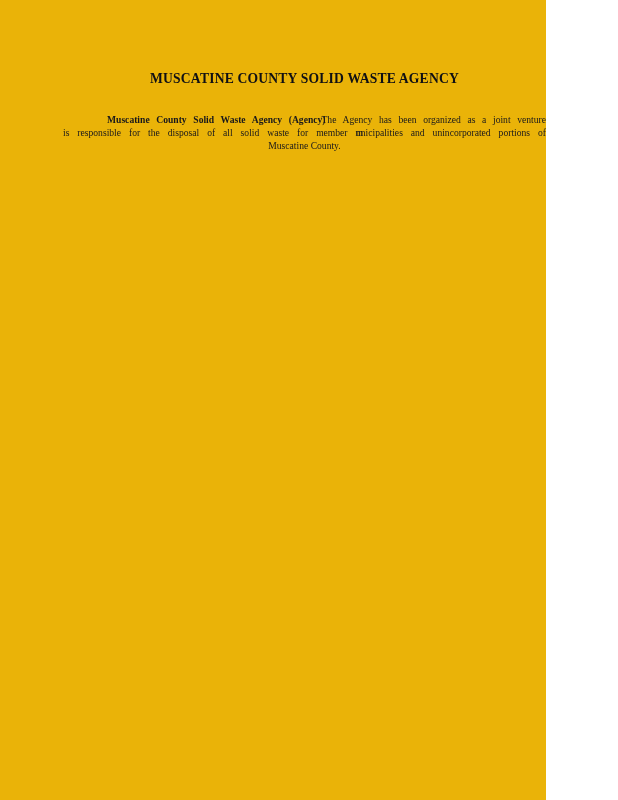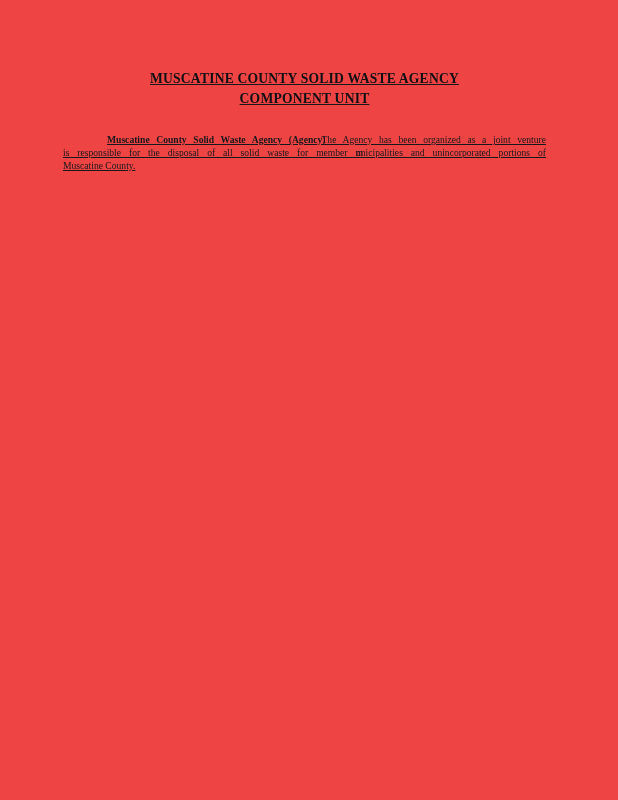--- a/index.html
+++ b/index.html
@@ -4,24 +4,23 @@
 <style>
   * { margin: 0; padding: 0; box-sizing: border-box; }
   html, body { background: #ffffff; }
   body {
     width: 618px; height: 800px;
     font-family: "Liberation Serif", "DejaVu Serif", serif;
     color: #18181c;
   }
   .page {
     position: relative;
-    width: 618px; height: 800px;
-    background: #ef4444;
+    width: 546px; height: 800px;
+    background: #eab308;
     overflow: hidden;
-    text-decoration: underline;
   }
   .doc-title {
     margin: 69px 0 0 63px;
     width: 483px;
     text-align: center;
     font-weight: bold;
     font-size: 13.6px;
     line-height: 20px;
     letter-spacing: 0.2px;
     color: #101014;
@@ -30,37 +29,36 @@
     margin: 24px 0 0 63px;
     width: 483px;
     font-size: 9.6px;
     line-height: 13px;
     color: #18181c;
   }
   .jline {
     text-align: justify;
     text-align-last: justify;
   }
-  .lastline { text-align: left; }
+  .lastline { text-align: center; }
   .lead { font-weight: bold; margin-left: 44px; }
   
   .ov-paren { margin-left: -4px; }   
   .ov-ck    { margin-left: -4px; }   
   .ov-comma { margin-left: -3px; }   
   .ov-mu    { margin-left: -7px; }   
   .gap { display: inline-block; width: 20px; }  
 </style>
 </head>
 <body>
 
 <div class="page">
 
   <header class="doc-title">
     <div>MUSCATINE COUNTY SOLID WASTE AGENCY</div>
-    <div>COMPONENT UNIT</div>
   </header>
 
   <div class="para">
 
     <div class="jline"><span class="lead">Muscatine County Solid Waste Agency (Agency)</span><span class="ov-paren">The Agency has been organized as a joint venture</span></div>
 
 
 
     <div class="jline"><span>is responsible for the disposal of all solid waste for member m</span><span class="ov-mu">unicipalities and unincorporated portions of</span></div>
 

